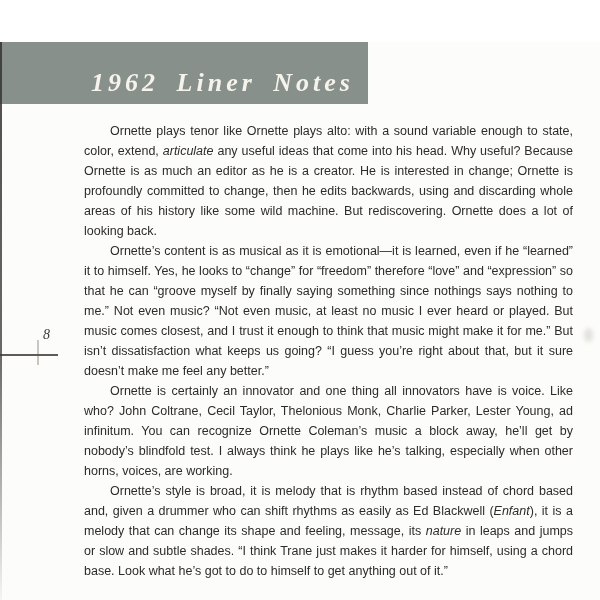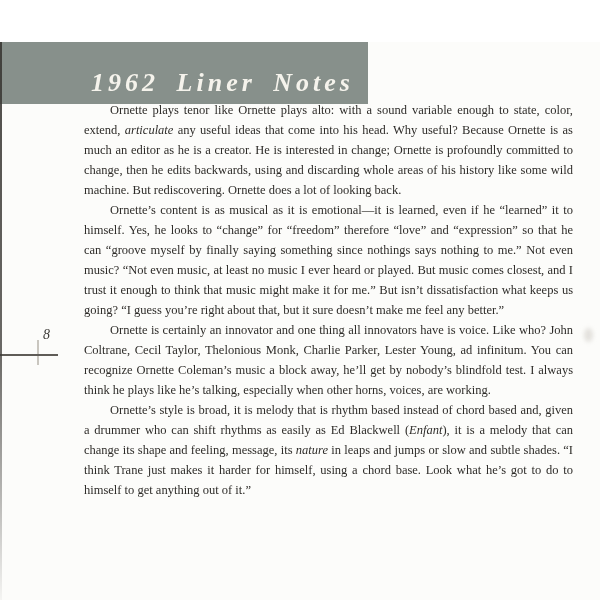--- a/index.html
+++ b/index.html
@@ -66,23 +66,23 @@
     left: 43px; top: 285px;
     font-family: "Liberation Serif", serif;
     font-style: italic;
     font-size: 14px;
     color: #3b3935;
     z-index: 2;
   }
   
   .body-text {
     position: absolute;
-    left: 84px; top: 58px;
+    left: 84px; top: 79px;
     width: 489px;
-    font-family: Liberation Serif, serif;
+    font-family: Liberation Sans, sans-serif;
     font-size: 12.5px;
     line-height: 20px;
     color: #2e2c29;
     text-align: justify;
     hyphens: none;
   }
   .body-text p {
     margin: 0;
     text-indent: 26px;
   }

